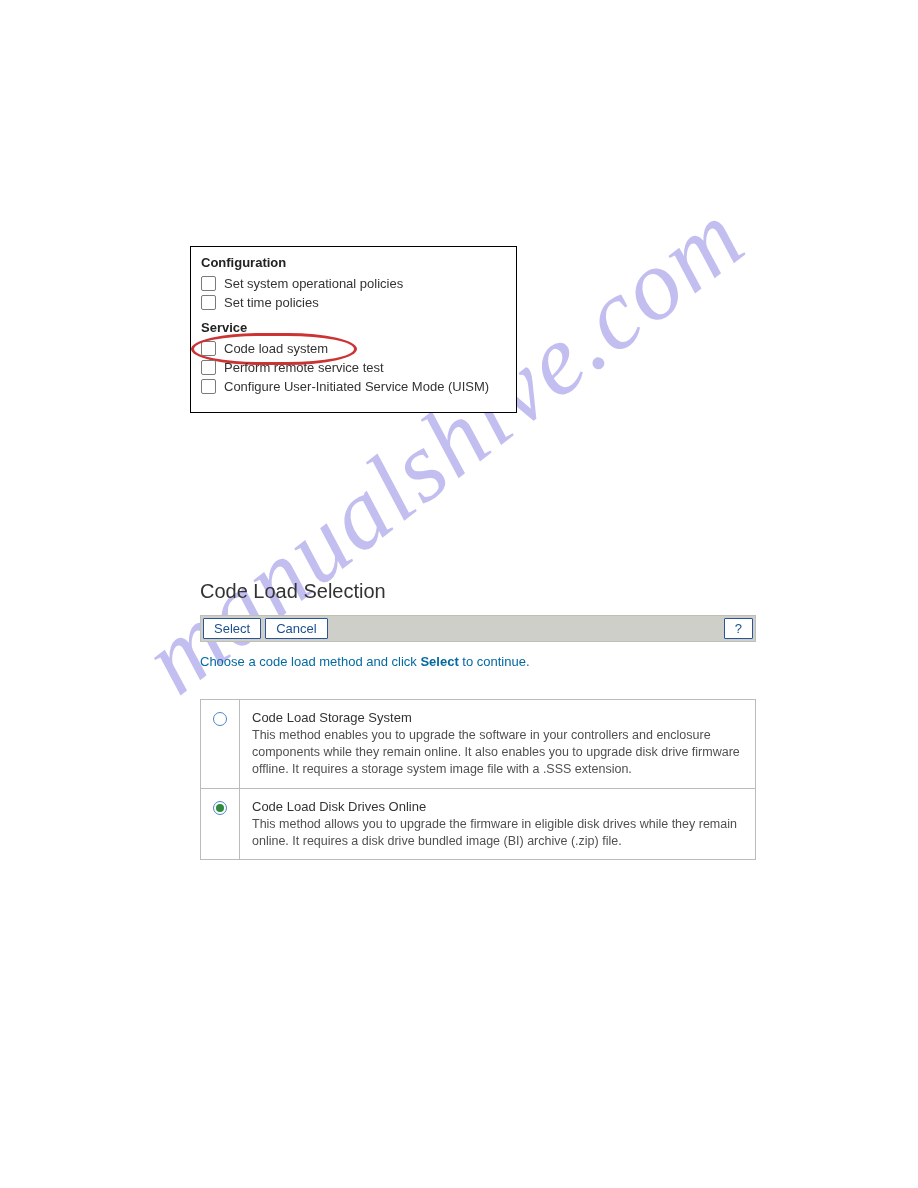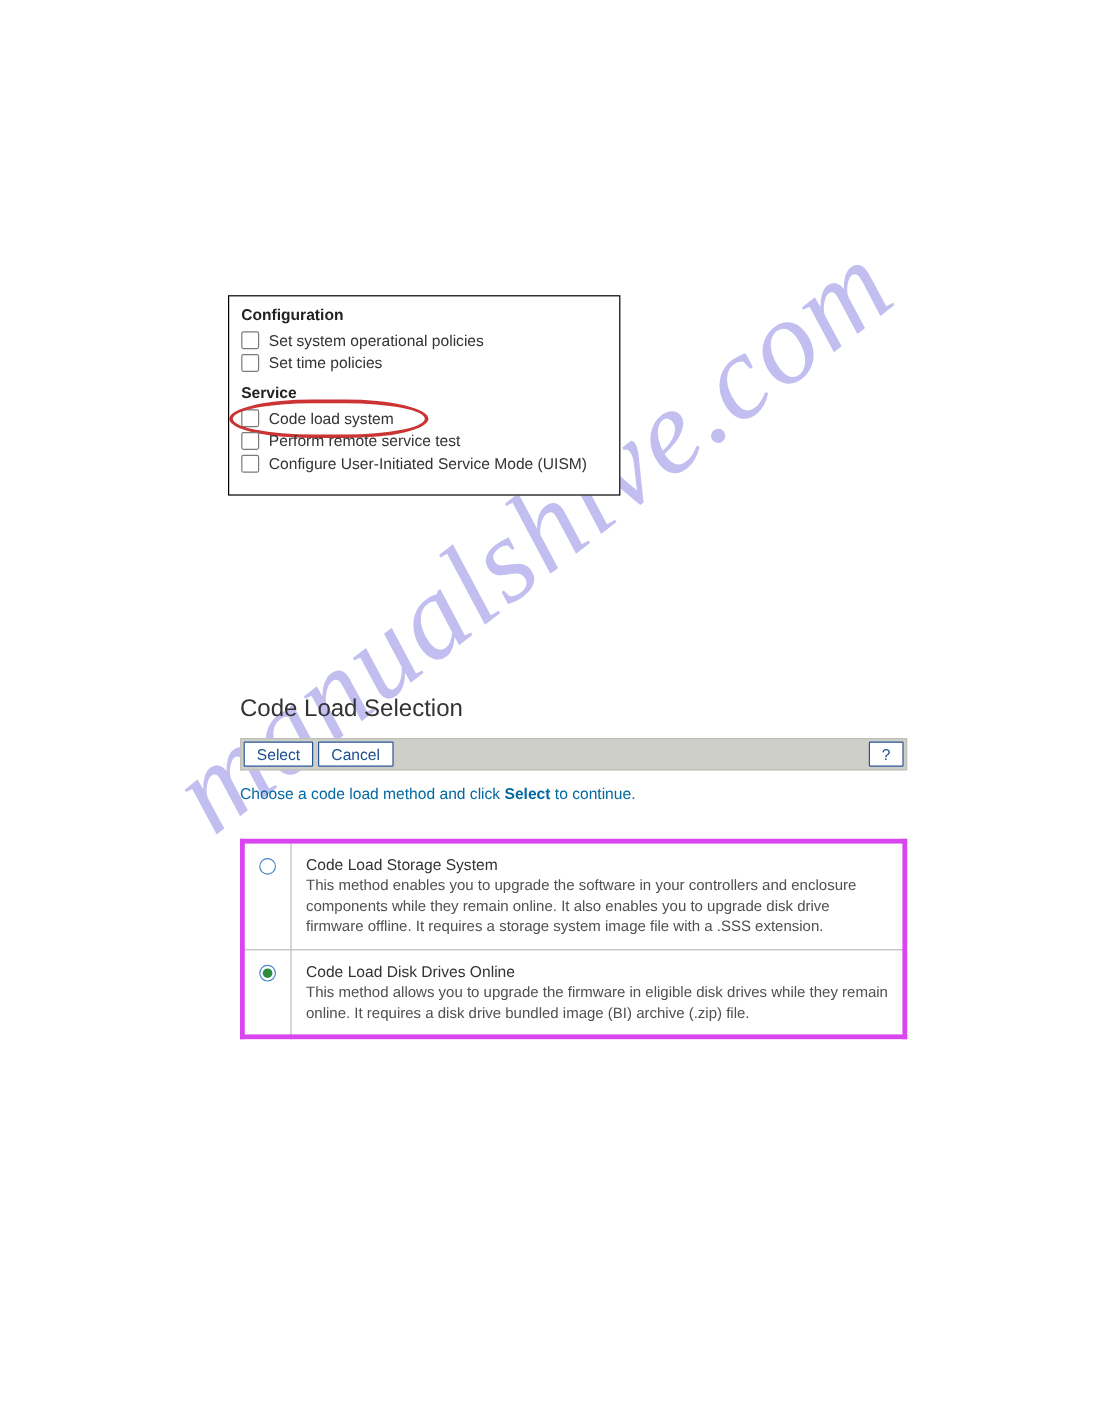--- a/index.html
+++ b/index.html
@@ -113,21 +113,21 @@
     border-radius: 1px;
     cursor: pointer;
   }
   .instructions {
     color: #0369a1;
     margin-bottom: 30px;
   }
   .instructions .bold { font-weight: bold; }
 
   .opt-table {
-    border: 4px solid #d946ef;
+    border: 1px solid #d946ef;
     width: 100%;
     border-collapse: collapse;
   }
   .opt-table td {
     border: 1px solid #bbb;
     padding: 10px 12px;
     vertical-align: top;
     color: #3d3d3d;
   }
   .opt-table td.radio-cell {

